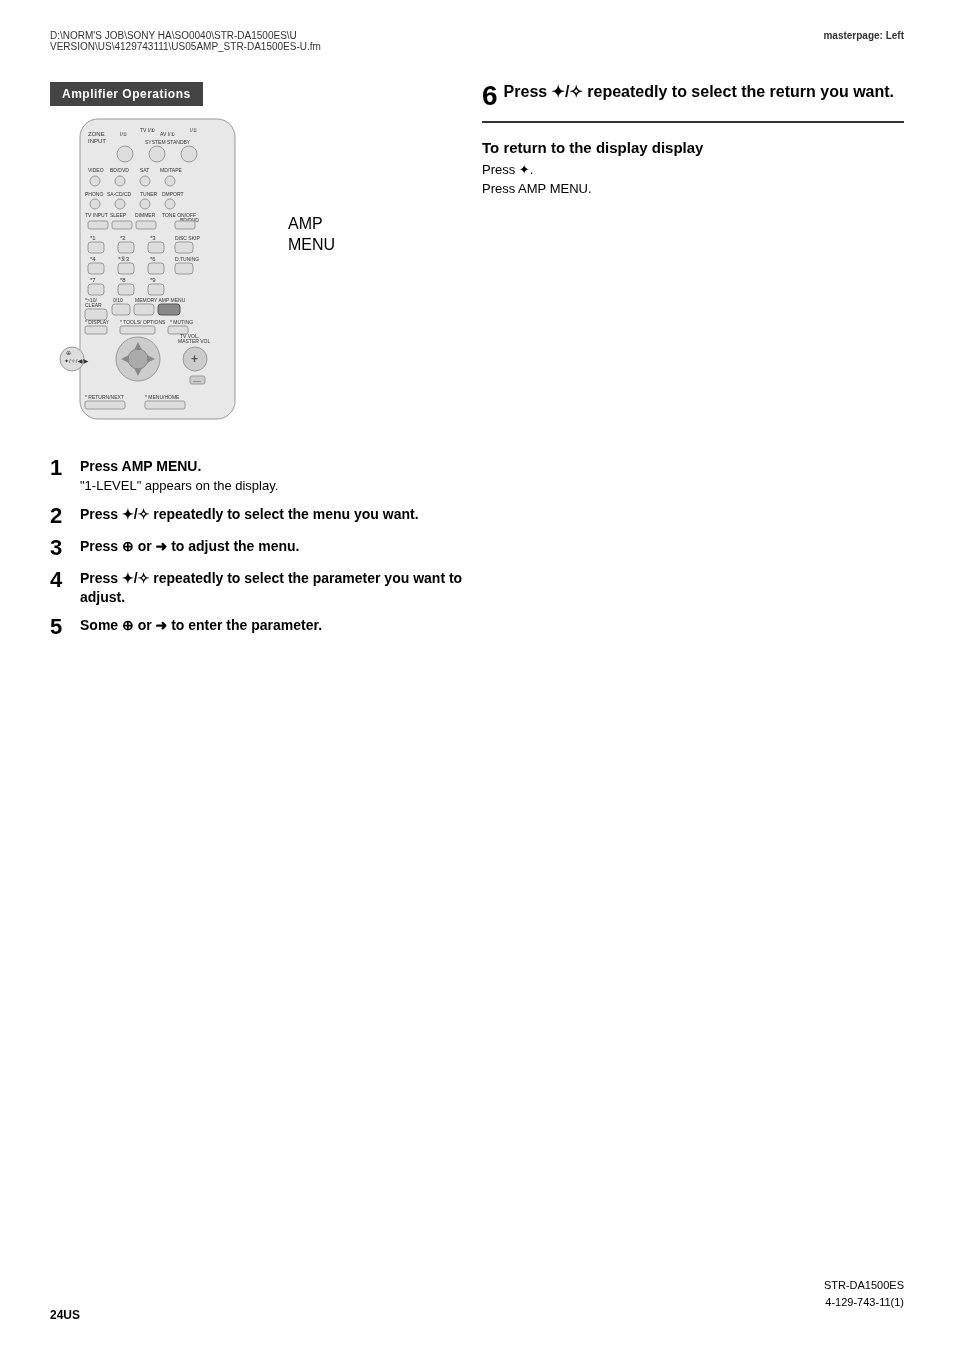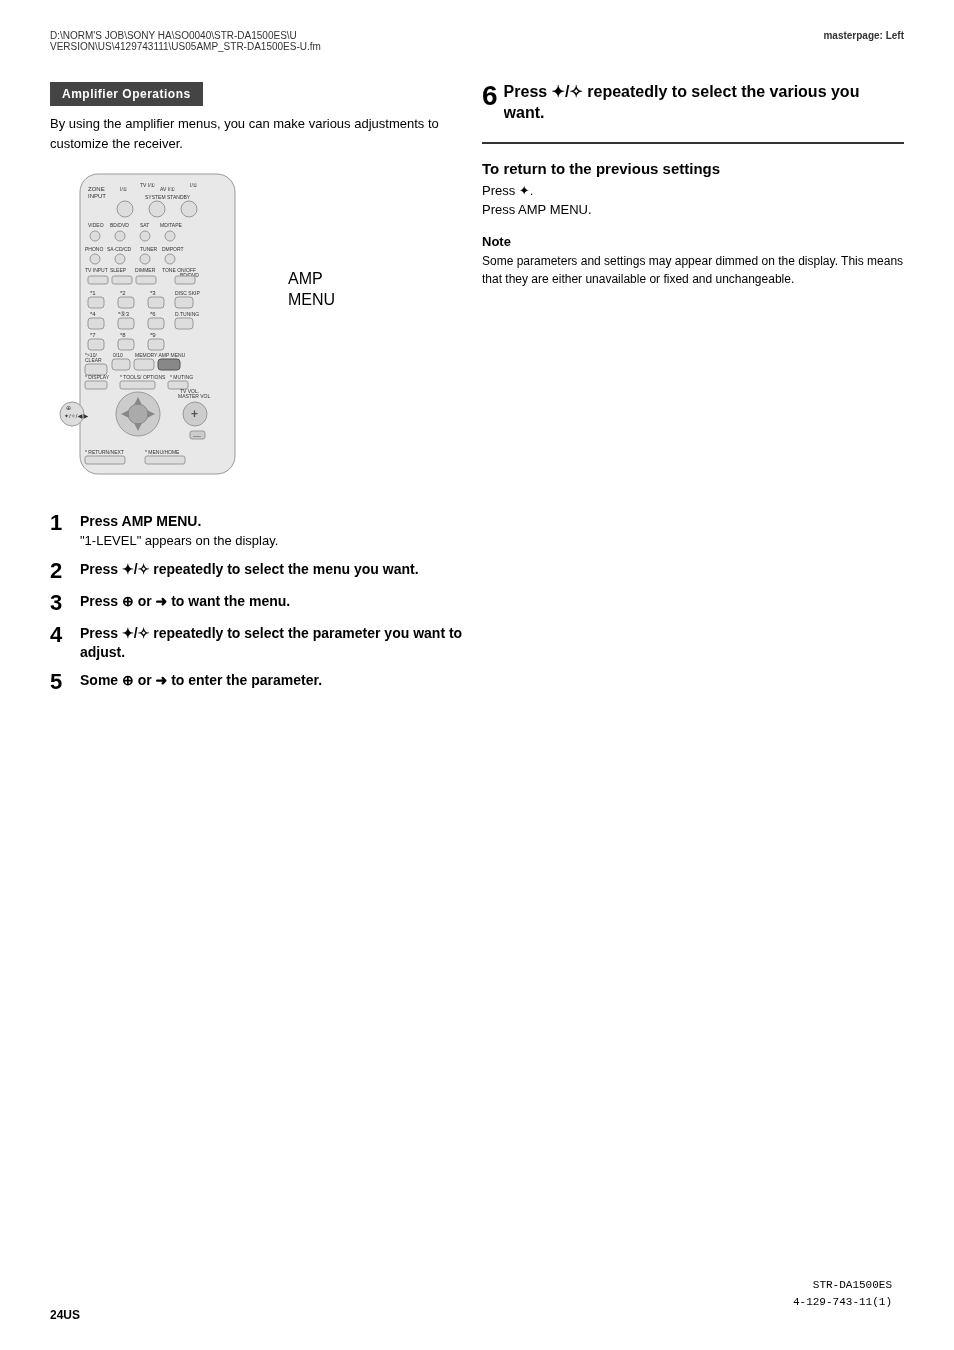--- a/index.html
+++ b/index.html
@@ -150,25 +150,24 @@
     .page-number {
       position: absolute;
       bottom: 28px;
       left: 50px;
       font-size: 12px;
       font-weight: bold;
     }
     .bottom-right {
       position: absolute;
       bottom: 40px;
-      right: 62px;
+      right: 50px;
       font-size: 11px;
       text-align: right;
       line-height: 1.5;
-      font-family: Liberation Mono, monospace;
     }
     .divider {
       border: none;
       border-top: 2px solid #333;
       margin: 8px 0 14px 0;
     }
   </style>
 </head>
 <body>
 
@@ -177,21 +176,20 @@
   <div class="header-meta">
     <span style="white-space:pre;font-size:10px;">D:\NORM'S JOB\SONY HA\SO0040\STR-DA1500ES\U
 VERSION\US\4129743111\US05AMP_STR-DA1500ES-U.fm</span>
     <span style="font-weight:bold;font-size:10px;">masterpage: Left</span>
   </div>
 
   <div class="content-area">
 
     <div class="left-col">
       <div class="section-label">Amplifier Operations</div>
-      <p class="intro-text">By using the amplifier menus, you can make various adjustments to customize the receiver.</p>
 
       
       <div class="remote-container">
         <div class="remote-svg-wrap">
           <svg width="230" height="320" viewBox="0 0 230 320" xmlns="http://www.w3.org/2000/svg">
 
             <rect x="30" y="5" width="155" height="300" rx="18" ry="18" fill="#e8e8e8" stroke="#999" stroke-width="1"></rect>
 
             <text x="38" y="22" font-size="6" fill="#333">ZONE</text>
             <text x="38" y="29" font-size="6" fill="#333">INPUT</text>
@@ -326,21 +324,21 @@
         </li>
         <li class="step-item">
           <span class="step-num">2</span>
           <div class="step-content">
             <div class="step-main">Press ✦/✧ repeatedly to select the menu you want.</div>
           </div>
         </li>
         <li class="step-item">
           <span class="step-num">3</span>
           <div class="step-content">
-            <div class="step-main">Press ⊕ or ➜ to want the menu.</div>
+            <div class="step-main">Press ⊕ or ➜ to adjust the menu.</div>
           </div>
         </li>
         <li class="step-item">
           <span class="step-num">4</span>
           <div class="step-content">
             <div class="step-main">Press ✦/✧ repeatedly to select the parameter you want to adjust.</div>
           </div>
         </li>
         <li class="step-item">
           <span class="step-num">5</span>
@@ -348,38 +346,34 @@
             <div class="step-main">Some ⊕ or ➜ to enter the parameter.</div>
           </div>
         </li>
       </ol>
     </div>
 
     <div class="right-col">
 
       <div class="step-big">
         <span class="step-big-num">6</span>
-        <span class="step-big-text">Press ✦/✧ repeatedly to select the various you want.</span>
+        <span class="step-big-text">Press ✦/✧ repeatedly to select the return you want.</span>
       </div>
 
       <hr class="divider">
 
       <div>
-        <div class="section-heading">To return to the previous settings</div>
+        <div class="section-heading">To return to the display display</div>
         <p class="section-text">Press ✦.</p>
       </div>
 
       <div>
         <p class="section-text">Press AMP MENU.</p>
       </div>
 
-      <div>
-        <div class="note-heading">Note</div>
-        <p class="note-text">Some parameters and settings may appear dimmed on the display. This means that they are either unavailable or fixed and unchangeable.</p>
-      </div>
 
     </div>
   </div>
 
   <div class="page-number">24US</div>
 
   <div class="bottom-right">
     <div>STR-DA1500ES</div>
     <div>4-129-743-11(1)</div>
   </div>

